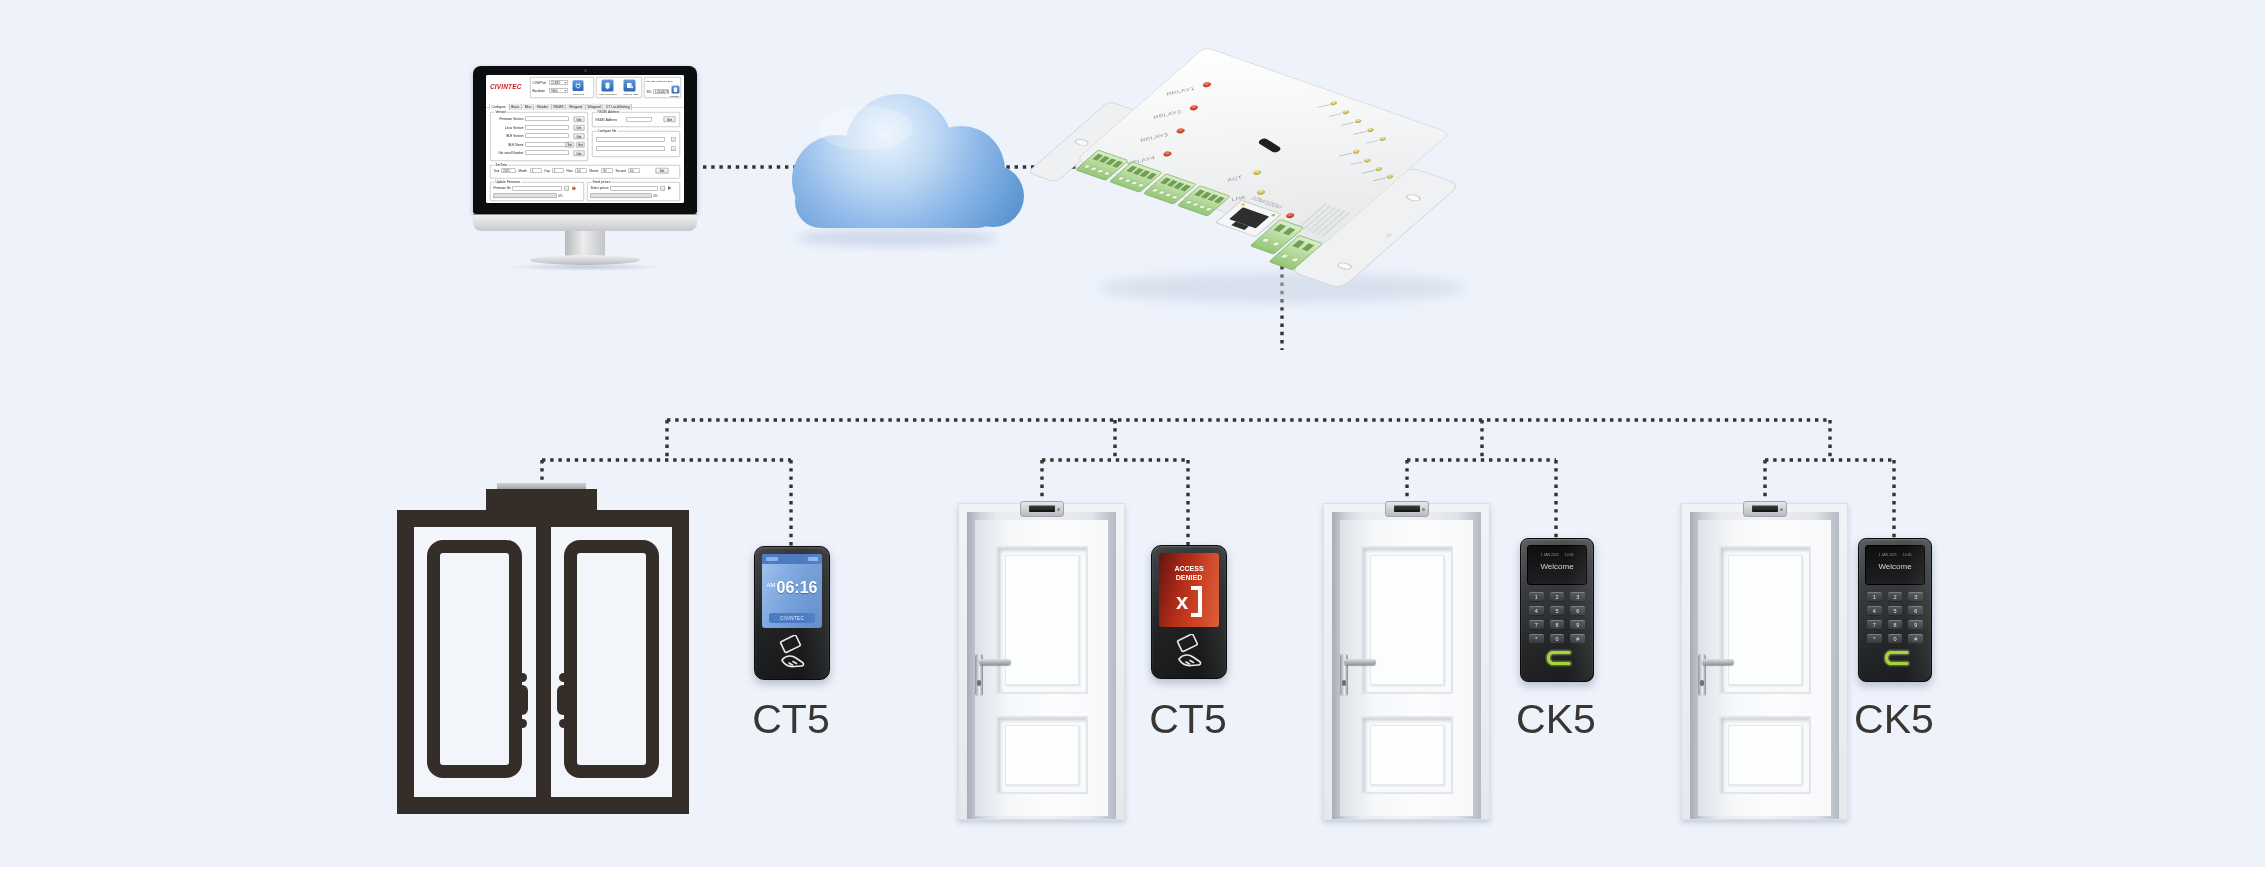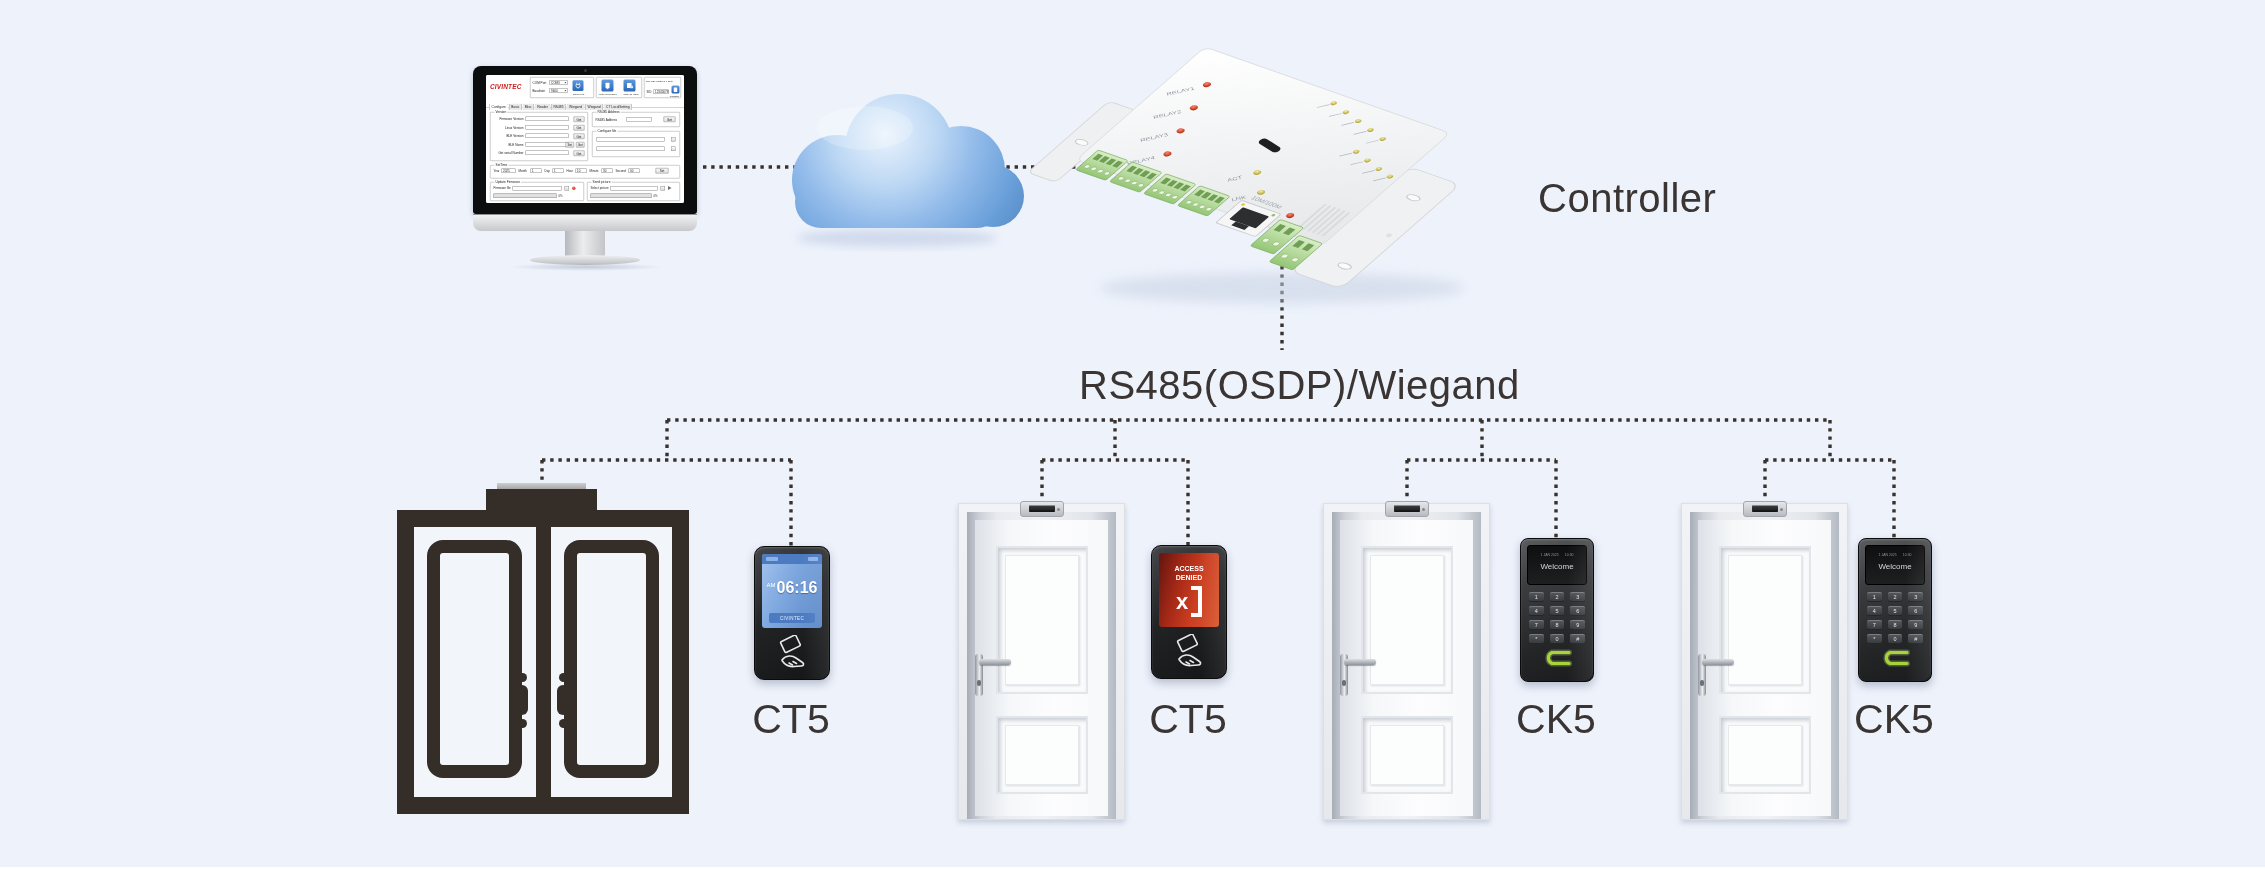--- a/index.html
+++ b/index.html
@@ -478,22 +478,20 @@
       <g>
         <rect x="234" y="168" width="25" height="40" rx="2" fill="url(#gGreen)" stroke="#7fae63" stroke-width="0.7"></rect>
         <rect x="238" y="173" width="6" height="9" fill="#6f9e55"></rect>
           <rect x="248" y="173" width="6" height="9" fill="#6f9e55"></rect>
         <circle cx="241" cy="196" r="2.8" fill="#edf6e2" stroke="#86b169" stroke-width="0.6"></circle>
           <circle cx="252" cy="196" r="2.8" fill="#edf6e2" stroke="#86b169" stroke-width="0.6"></circle>
       </g>
     </g>
   </svg>
 
-  <div class="big-label" style="left:1538px;top:176px">Controller</div>
-  <div class="big-label" style="left:1079px;top:363px;width:400px;text-align:center">RS485(OSDP)/Wiegand</div>
 
   <div class="canopy-gray"></div>
   <div class="canopy-dark"></div>
   <div class="ddoor">
     <div class="mullion"></div>
     <div class="pane paneL"></div>
     <div class="pane paneR"></div>
     <div class="dh dot" style="left:104px;top:146px"></div>
     <div class="dh bar" style="left:102px;top:158px"></div>
     <div class="dh dot" style="left:104px;top:192px"></div>

